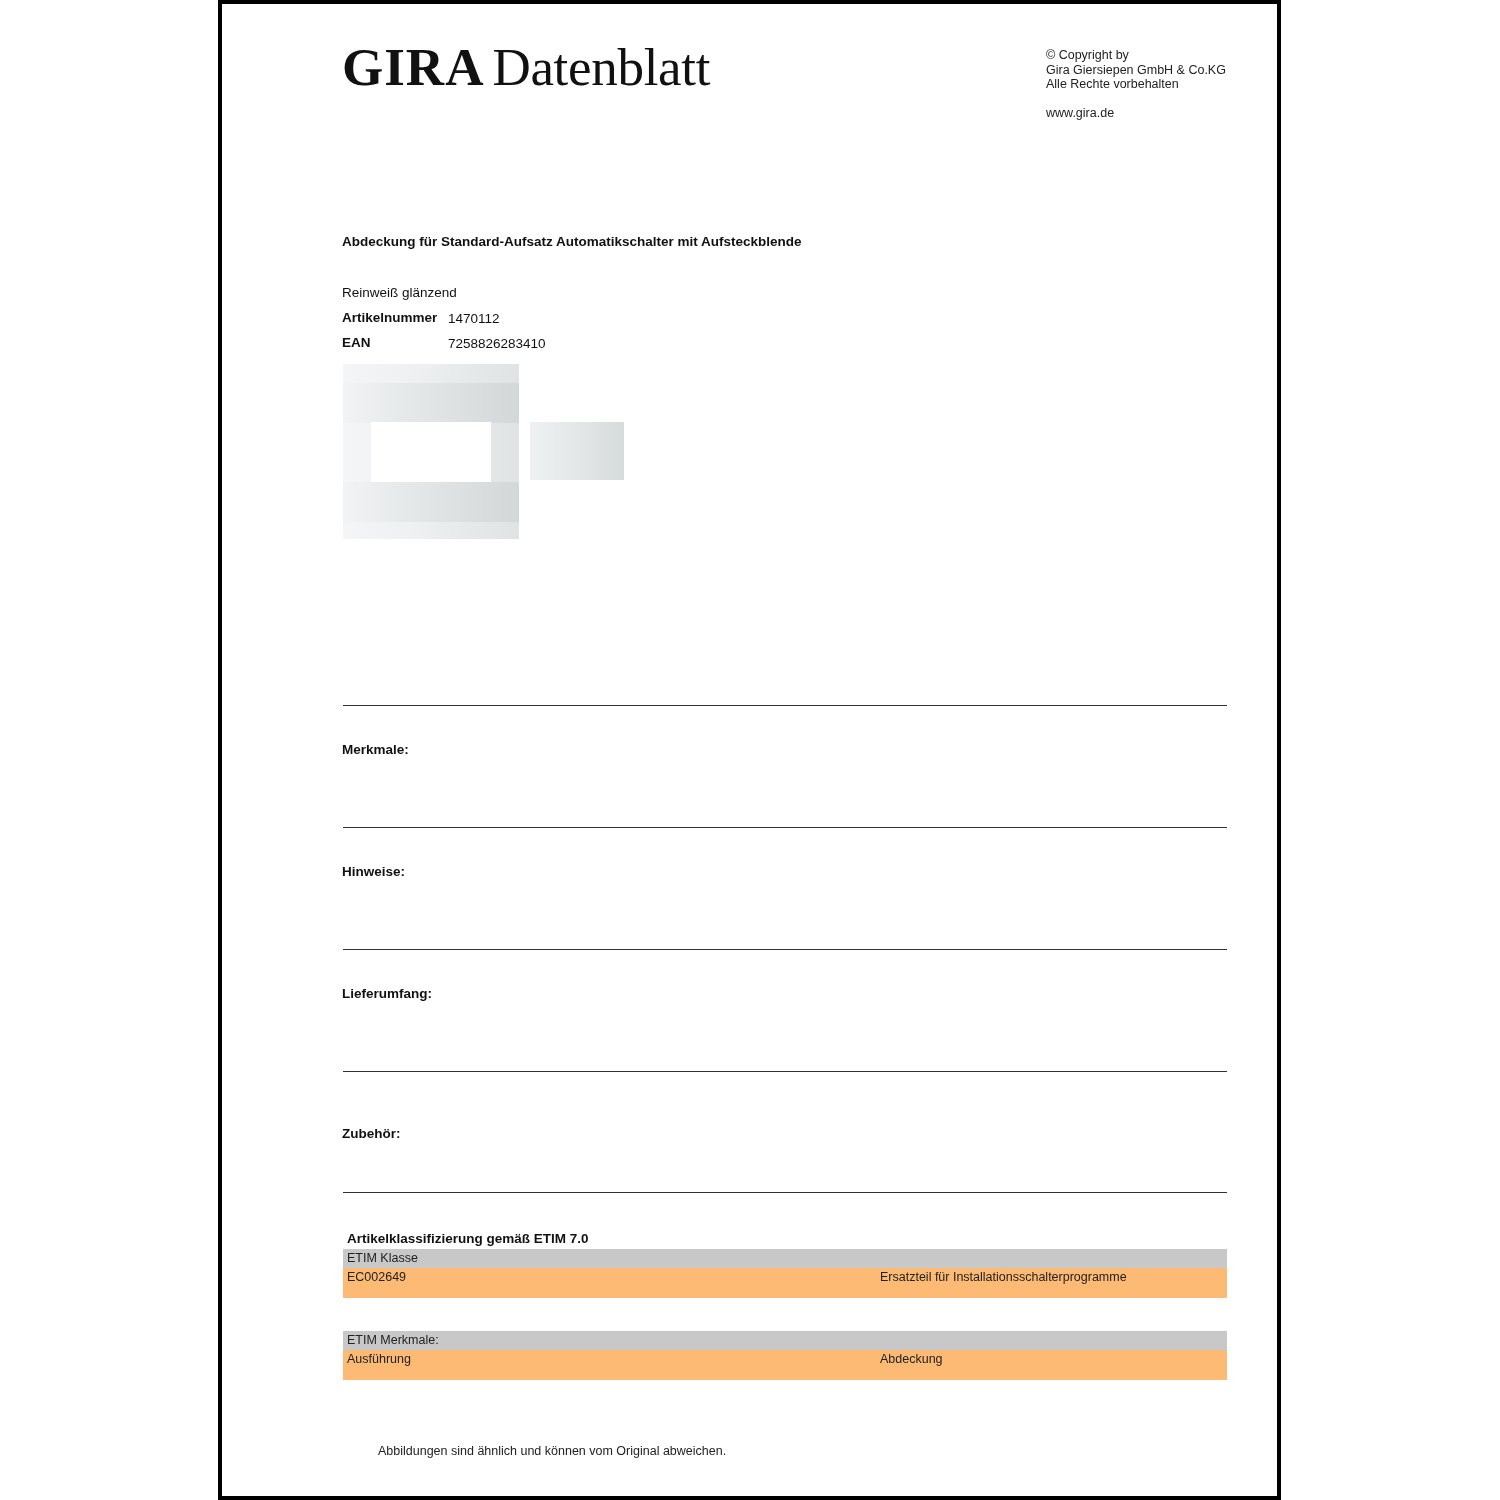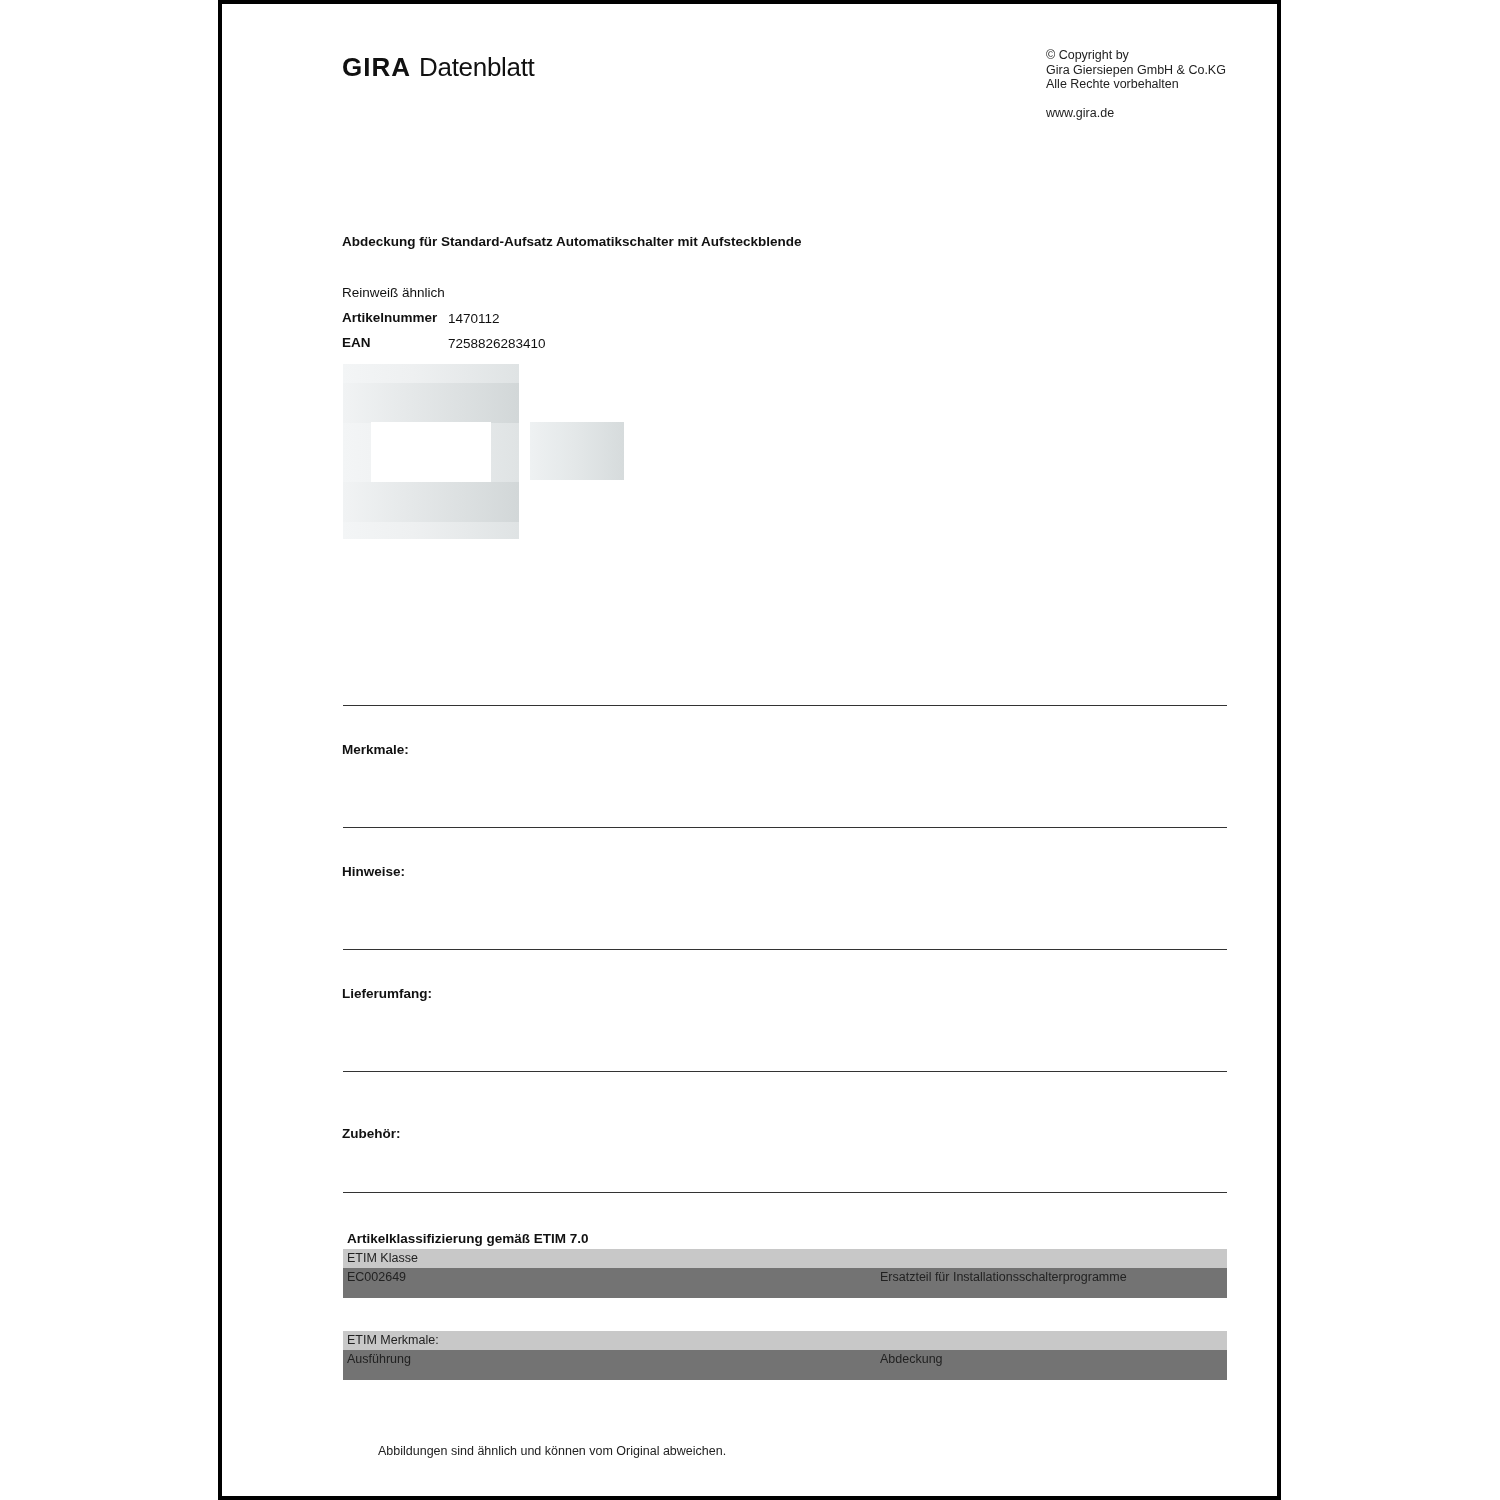--- a/index.html
+++ b/index.html
@@ -6,21 +6,21 @@
   html, body { width: 1500px; height: 1500px; background: #ffffff; overflow: hidden; }
   body { position: relative; font-family: "Liberation Sans", sans-serif; color: #111; }
 
   .page {
     position: absolute; left: 218px; top: 0; width: 1063px; height: 1500px;
     border: 4px solid #000; background: #fff;
   }
   .abs { position: absolute; }
 
   
-  .logo { left: 342px; top: 44px; font-size: 26px; line-height: 46px; white-space: nowrap; }
+  .logo { left: 342px; top: 44px; font-size: 53px; line-height: 46px; white-space: nowrap; font-family: Liberation Serif, serif; }
   .logo .brand { font-weight: 700; letter-spacing: 1px; }
   .logo .doc { font-weight: 400; margin-left: 8px; letter-spacing: -0.3px; }
 
   .copyright { left: 1046px; top: 48px; font-size: 12.5px; line-height: 14.5px; color: #222; }
   .copyright .web { margin-top: 14px; }
 
   
   .title { left: 342px; top: 234px; font-size: 13.5px; font-weight: 700; }
   .variant { left: 342px; top: 285px; font-size: 13.5px; }
   .kv-label { font-size: 13.5px; font-weight: 700; }
@@ -34,21 +34,21 @@
   .blende-img { left: 530px; top: 422px; width: 94px; height: 58px; background: linear-gradient(90deg,#eef1f2 0%,#e3e7e8 50%,#d6dbdc 100%); }
 
   
   .hr { left: 343px; width: 884px; height: 0; border-top: 1.5px solid #333; }
   .section-head { left: 342px; font-size: 13.5px; font-weight: 700; text-align: center; }
 
   
   .etim-title { left: 347px; top: 1231px; font-size: 13.5px; font-weight: 700; }
   .row { left: 343px; width: 884px; height: 30px; font-size: 12.5px; line-height: 18px; padding-left: 4px; color: #222; }
   .row.dark { background: #c8c8c8; }
-  .row.light { background: #737373; }
+  .row.light { background: #fdba74; }
   .row .c2 { position: absolute; left: 537px; top: 0; }
 
   .footer-note { left: 342px; top: 1444px; font-size: 12.5px; color: #222; margin-left: 36px; }
 </style>
 </head>
 <body>
 
 <div class="page"></div>
 
 <div class="abs logo">
@@ -56,21 +56,21 @@
 </div>
 
 <div class="abs copyright">
   <div>© Copyright by</div>
   <div>Gira Giersiepen GmbH &amp; Co.KG</div>
   <div>Alle Rechte vorbehalten</div>
   <div class="web">www.gira.de</div>
 </div>
 
 <div class="abs title">Abdeckung für Standard-Aufsatz Automatikschalter mit Aufsteckblende</div>
-<div class="abs variant">Reinweiß ähnlich</div>
+<div class="abs variant">Reinweiß glänzend</div>
 
 <div class="abs kv-label" style="left:342px; top:310px;">Artikelnummer</div>
 <div class="abs kv-value" style="left:448px; top:311px;">1470112</div>
 
 <div class="abs kv-label" style="left:342px; top:335px;">EAN</div>
 <div class="abs kv-value" style="left:448px; top:336px;">7258826283410</div>
 
 <div>
   <div class="abs frame-img"></div>
   <div class="abs frame-band-top"></div>

